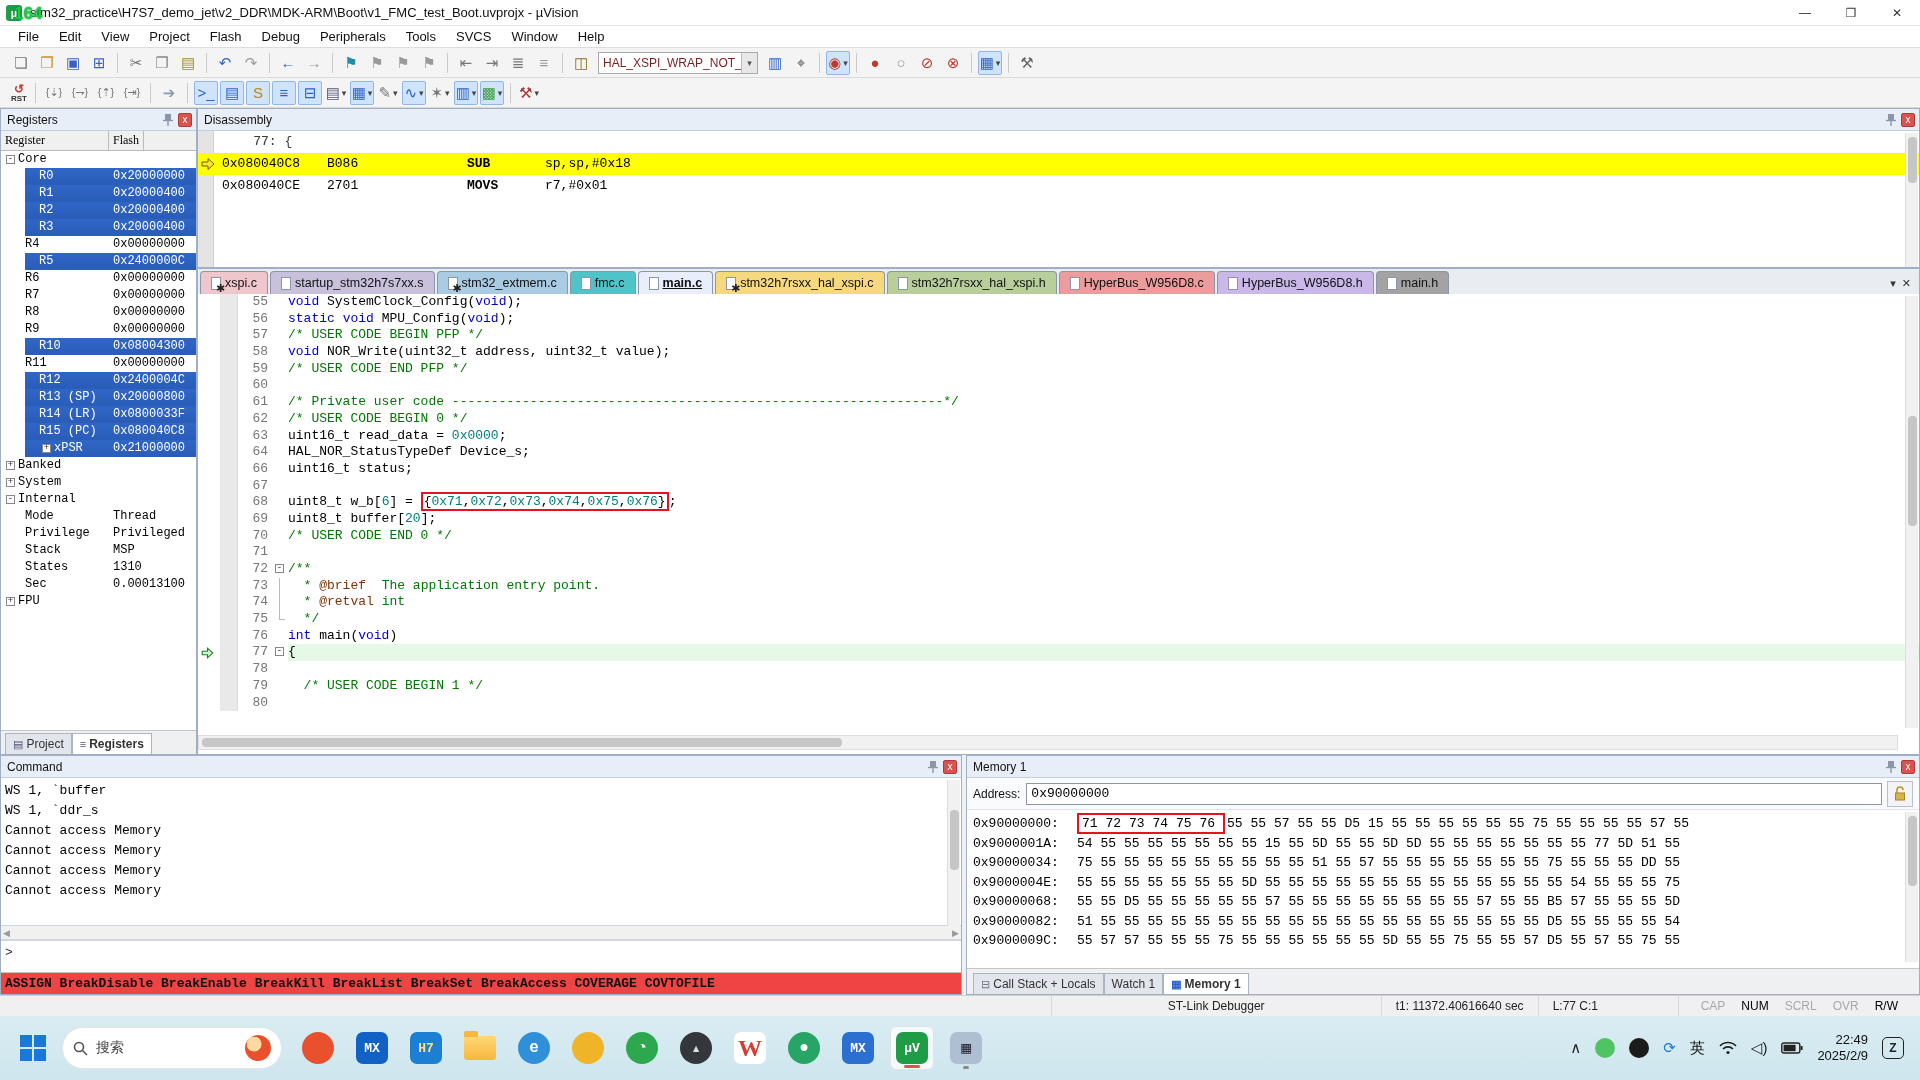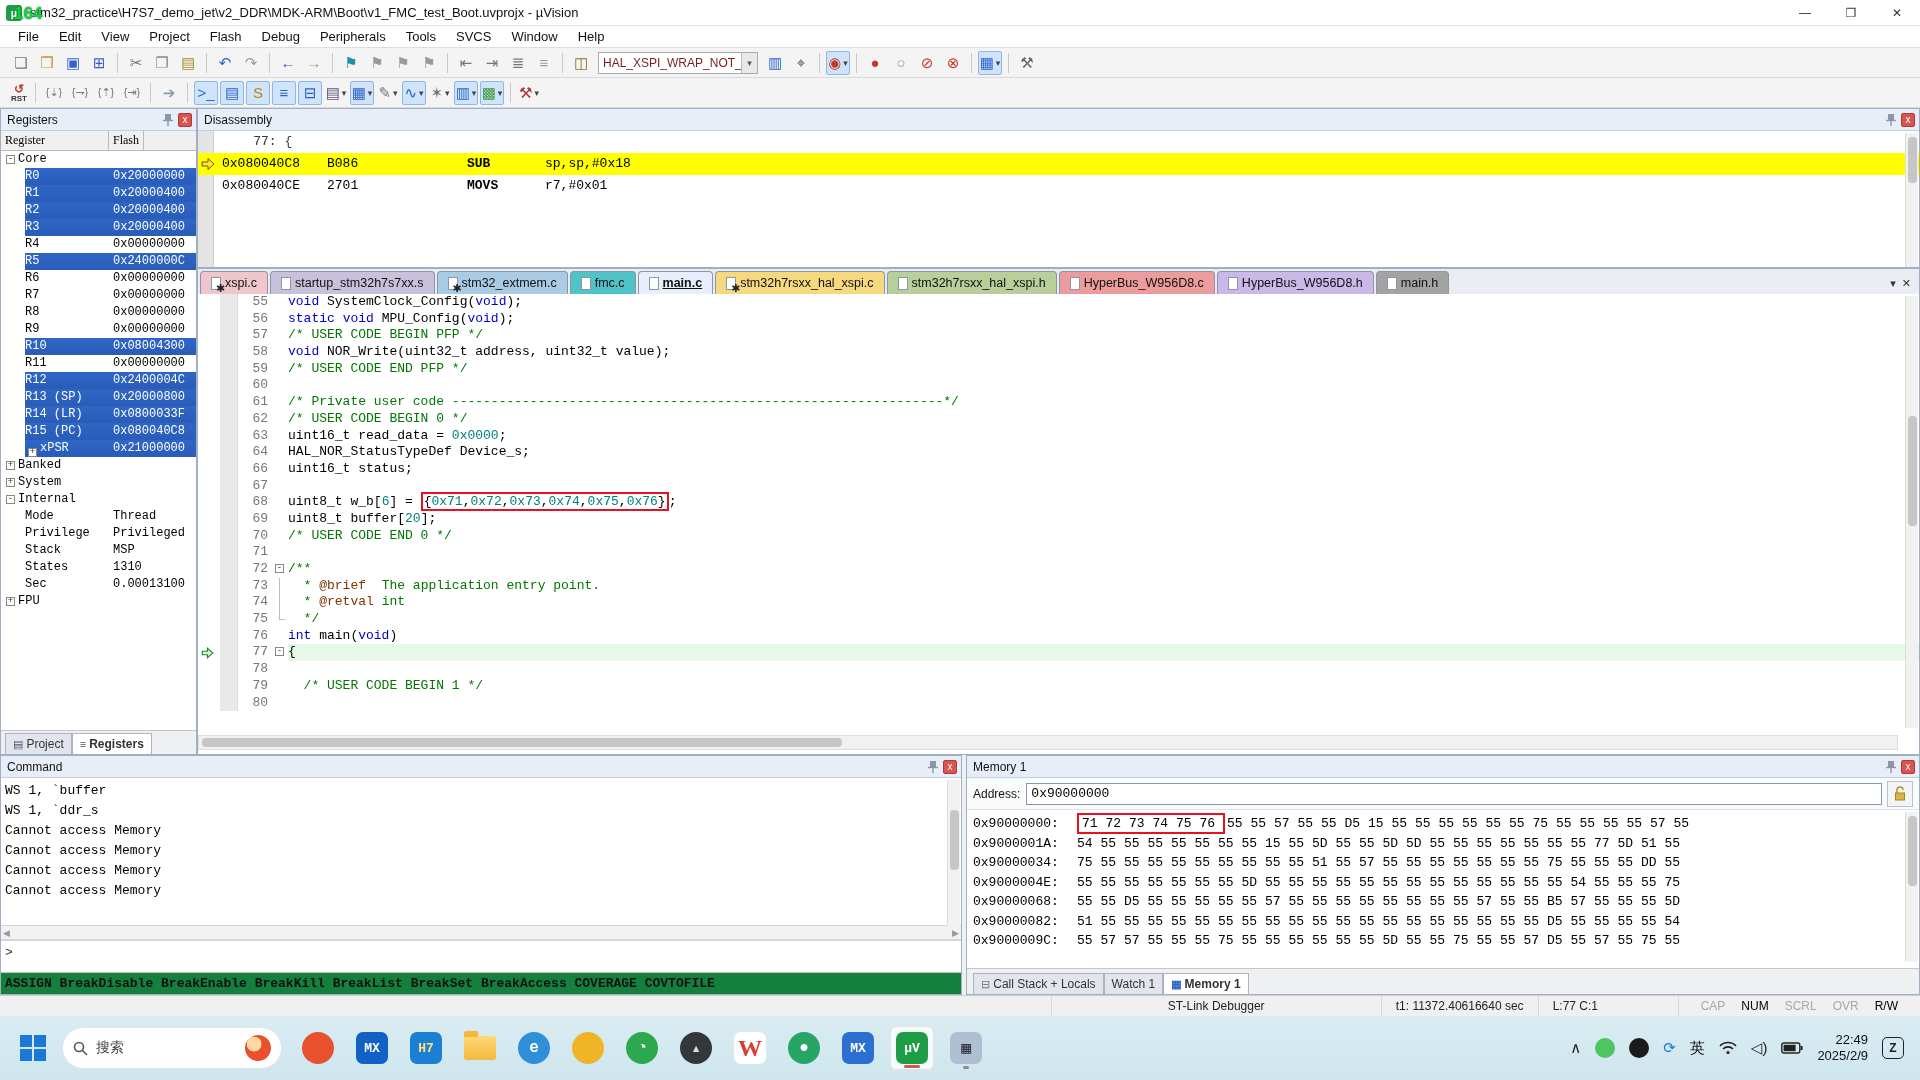--- a/index.html
+++ b/index.html
@@ -62,21 +62,21 @@
   #regcolhead .c1 { width:108px; }
   #regtree { font-family:"Liberation Mono",monospace; font-size:12px; }
   .rrow { display:flex; height:17px; line-height:17px; white-space:nowrap; position:relative; }
   .rrow .expbox { display:inline-block; width:9px; height:9px; border:1px solid #888; background:#fff;
                   font-size:9px; line-height:7px; text-align:center; color:#333; margin:4px 3px 0 3px; }
   .rrow .rlab { color:#000; }
   .rrow.lvl0 .rlab { font-weight:normal; }
   .rrow .rval { position:absolute; left:112px; }
   .rrow.sel { background:linear-gradient(#2f66c6,#2a5cb8); color:#fff; }
   .rrow.sel .rlab, .rrow.sel .rval { color:#fff; }
-  .rrow.sel { margin-left:24px; padding-left:0;align-items:flex-end; }
+  .rrow.sel { margin-left:24px; padding-left:14px; }
   .rrow.sel .rval { left:88px; }
   #regtabs { position:absolute; left:0; bottom:0; width:100%; height:24px; background:#eef0f2;
              display:flex; align-items:flex-end; border-top:1px solid #c6c6c6; padding-left:4px; }
   .sidetab { display:flex; align-items:center; gap:3px; height:21px; padding:0 7px; font-size:12px;
              border:1px solid #aab4c2; border-bottom:none; background:#e2e6ec; color:#333; }
   .sidetab.active { background:#fff; font-weight:bold; }
   .sidetab .ticon { font-size:11px; color:#557; }
 
   
   #disasm { left:197px; top:108px; width:1723px; height:160px; }
@@ -131,21 +131,21 @@
 
   
   #cmdpanel { left:0; top:755px; width:962px; height:240px; }
   #cmdbody { position:relative; height:148px; border-bottom:1px solid #cfd6e0;
              font-family:"Liberation Mono",monospace; font-size:13px; padding:3px 0 0 4px; }
   .cmdline { height:20px; line-height:20px; white-space:pre; color:#000; }
   #cmdhscroll { height:14px; background:#f1f1f1; border-bottom:1px solid #d7d7d7; display:flex;
                 align-items:center; justify-content:space-between; padding:0 2px; color:#999; font-size:9px; }
   #cmdprompt { height:24px; border-top:1px solid #cfd6e0; font-family:"Liberation Mono",monospace;
                font-size:13px; line-height:24px; padding-left:4px; color:#333; }
-  #cmdhint { position:absolute; left:0; bottom:0; width:100%; height:22px; background:#15803d;
+  #cmdhint { position:absolute; left:0; bottom:0; width:100%; height:22px; background:#ef4444;
              border-top:1px solid #c6c6c6; font-family:"Liberation Mono",monospace; font-weight:bold;
              font-size:13px; line-height:21px; padding-left:4px; color:#111; white-space:nowrap; overflow:hidden; }
 
   
   #mempanel { left:966px; top:755px; width:954px; height:240px; }
   #memaddrrow { display:flex; align-items:center; height:32px; padding:0 6px; background:#fafbfc;
                 border-bottom:1px solid #e0e4ea; }
   #memaddrrow label { font-size:12px; margin-right:6px; color:#111; }
   #memaddrinput { flex:1; height:22px; border:1px solid #8b97a8; font-family:"Liberation Mono",monospace;
                   font-size:13px; padding-left:4px; color:#000; background:#fff; }

